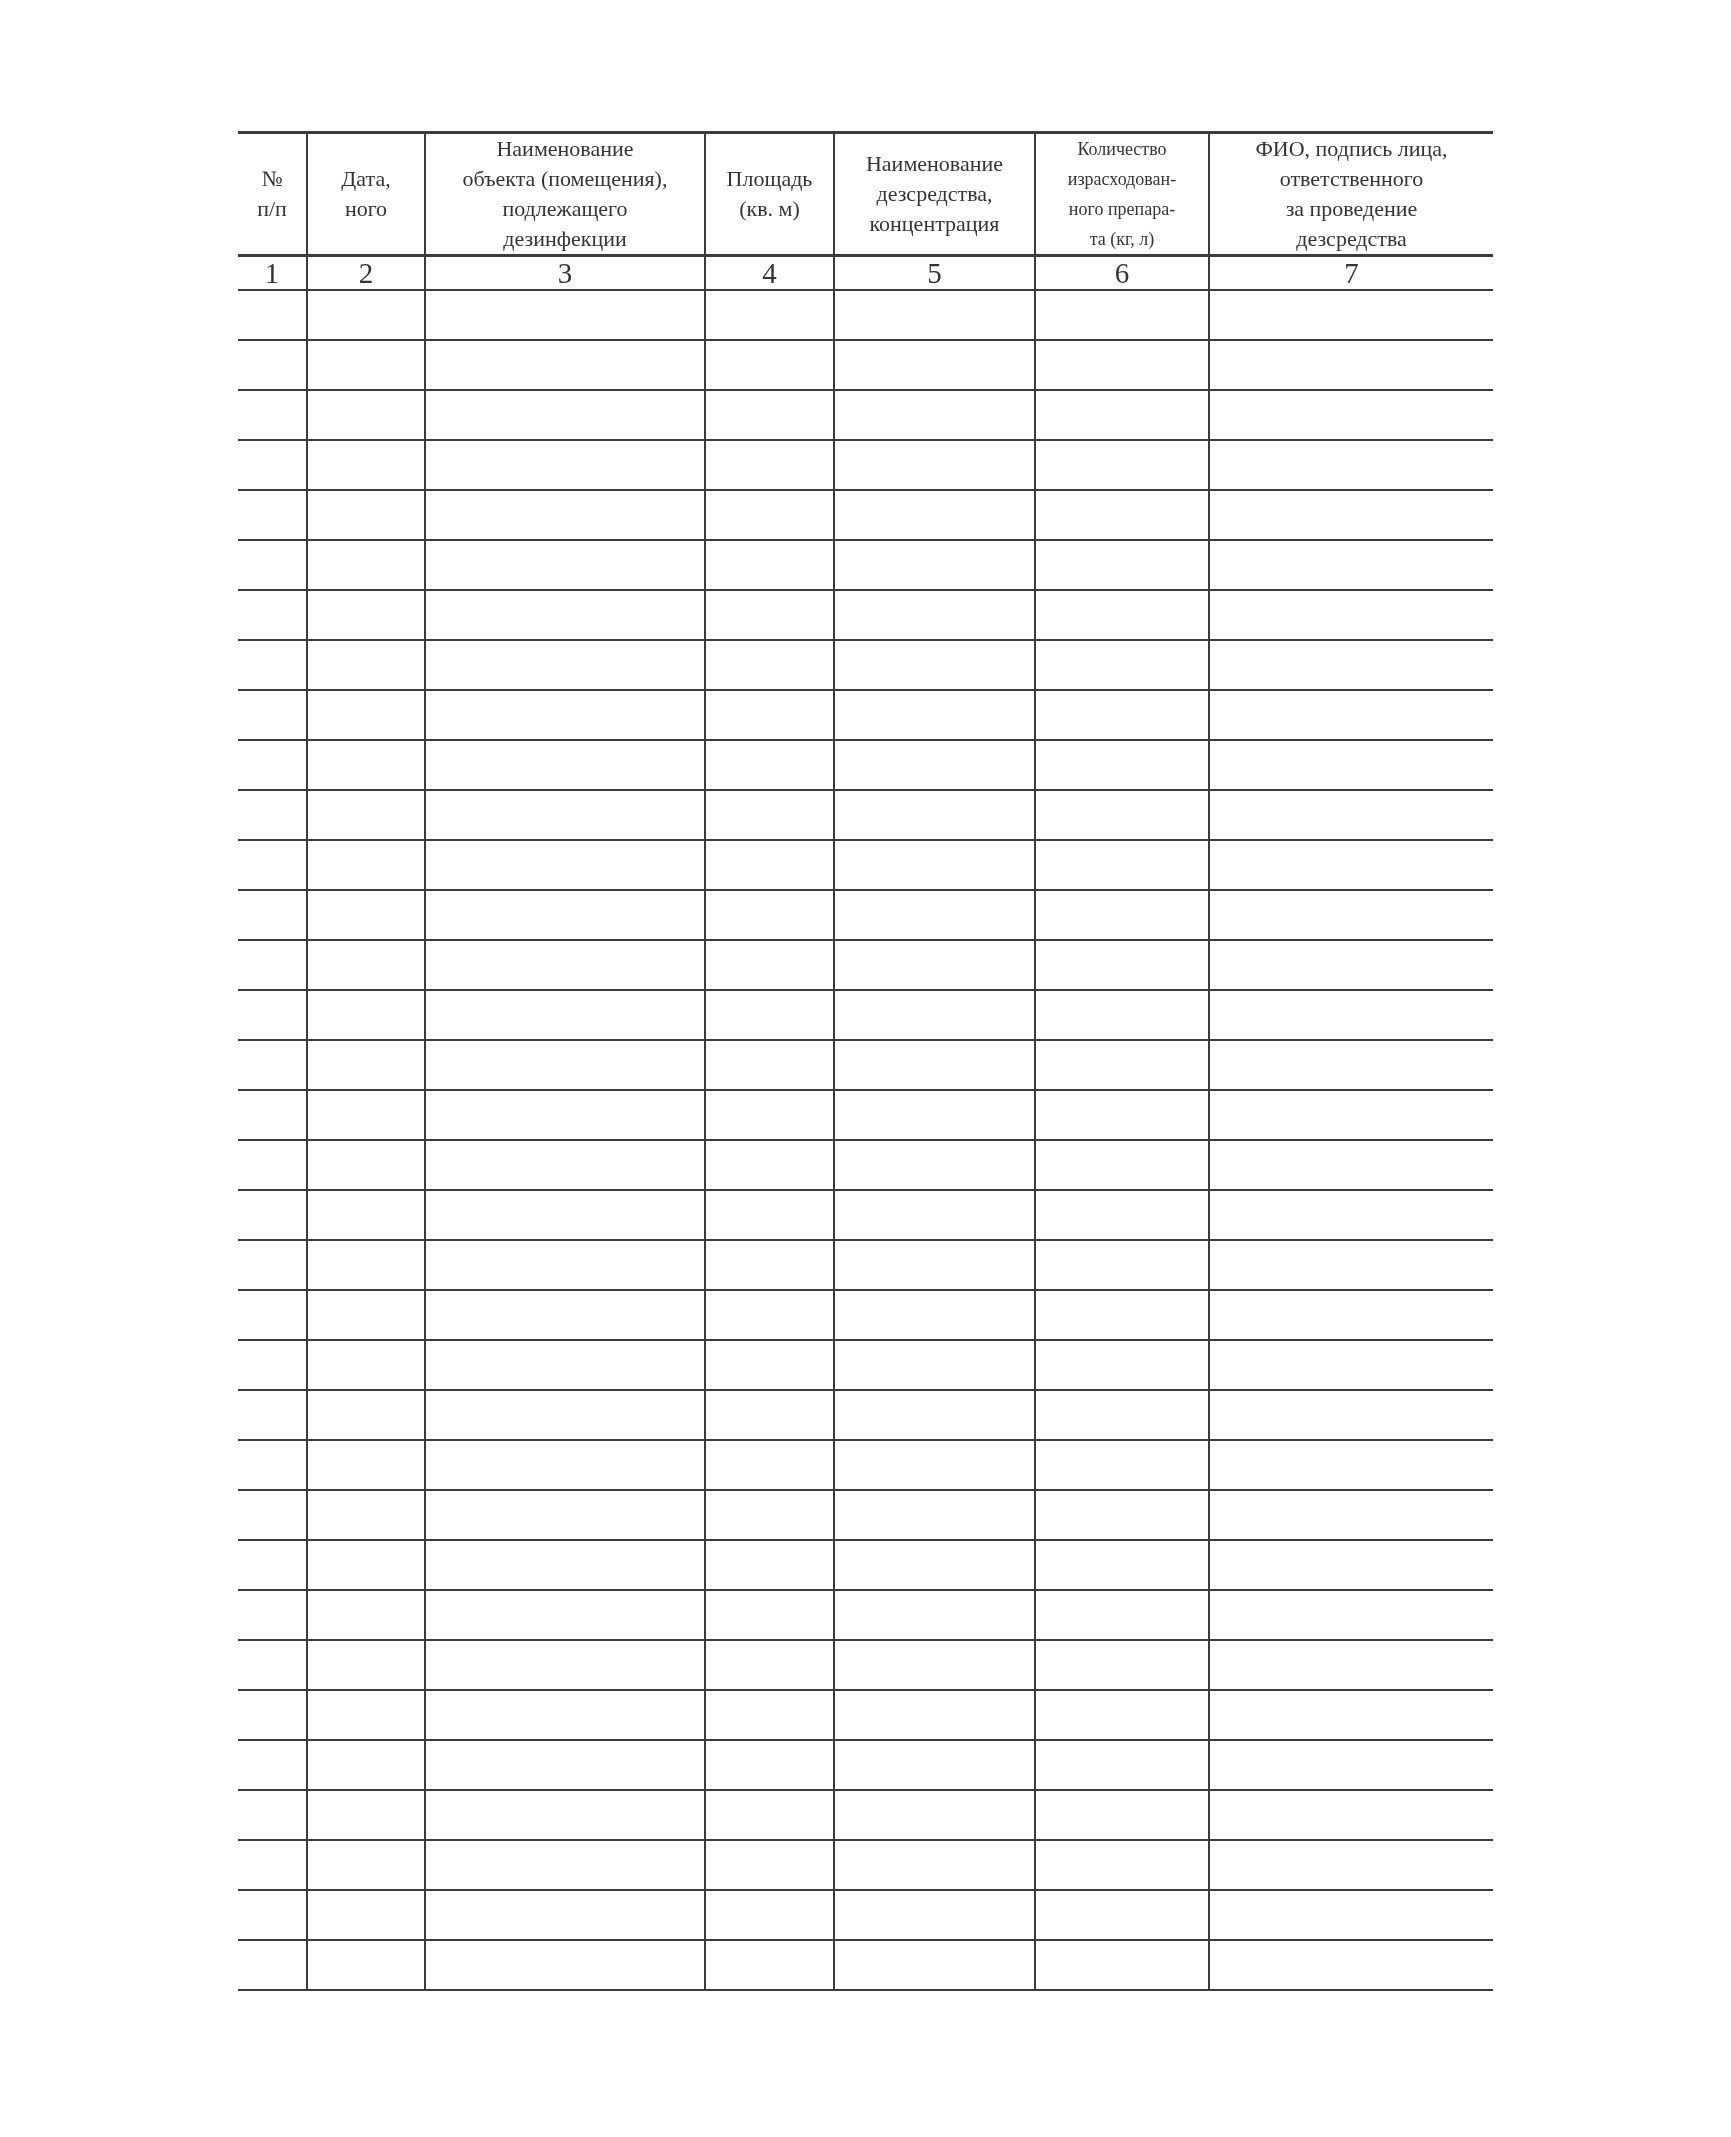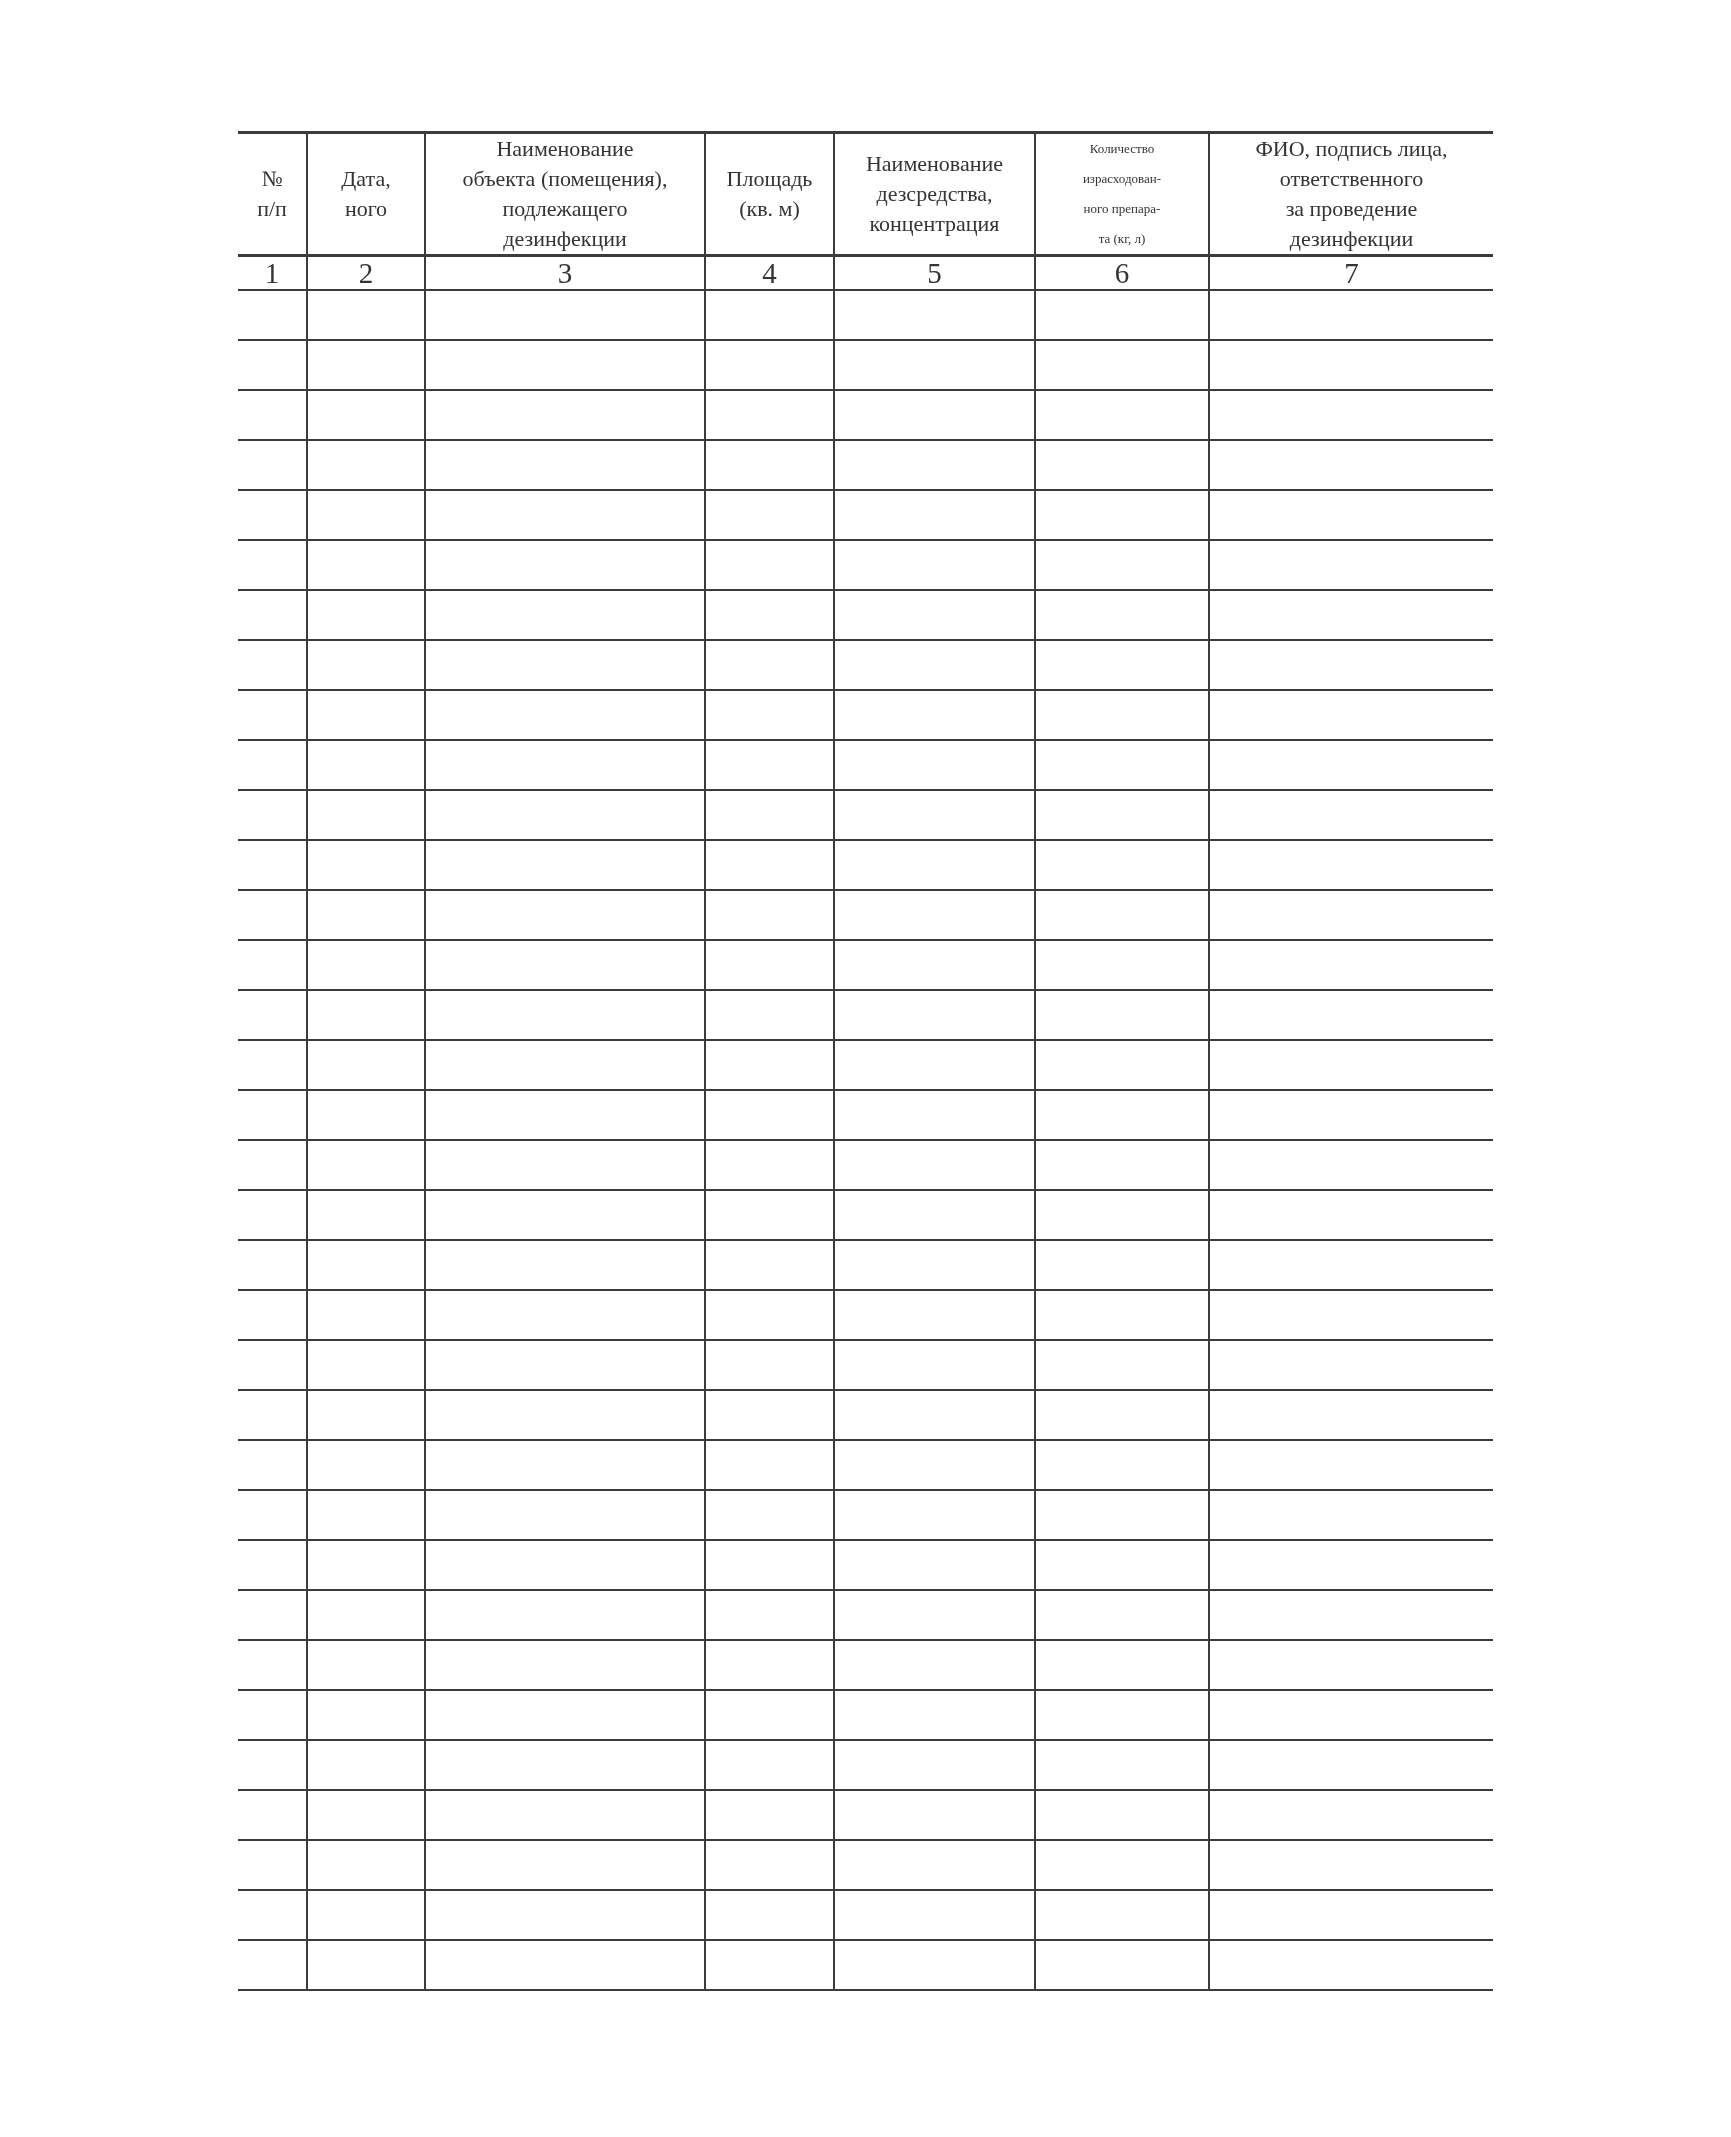--- a/index.html
+++ b/index.html
@@ -45,21 +45,21 @@
   tr.header-row th{
     border-top-width:3.7px;     
     border-bottom-width:3.7px;  
     height:115px;
     font-weight:normal;
     font-size:22px;
     line-height:30px;
     white-space:pre-line;     
   }
   tr.header-row th.small{     
-    font-size:13px;
+    font-size:18px;
   }
   tr.num-row td{
     border-bottom-width:2.7px;
     height:32px;
     font-size:29px;
     line-height:32px;
   }
   tbody td{
     border-bottom-width:2.7px;
     height:48px;
@@ -93,21 +93,21 @@
       <th>Наименование
 дезсредства,
 концентрация</th>
       <th class="small">Количество
 израсходован-
 ного препара-
 та (кг, л)</th>
       <th>ФИО, подпись лица,
 ответственного
 за проведение
-дезинфекции</th>
+дезсредства</th>
     </tr>
     <tr class="num-row">
       <td>1</td>
       <td>2</td>
       <td>3</td>
       <td>4</td>
       <td>5</td>
       <td>6</td>
       <td>7</td>
     </tr>

